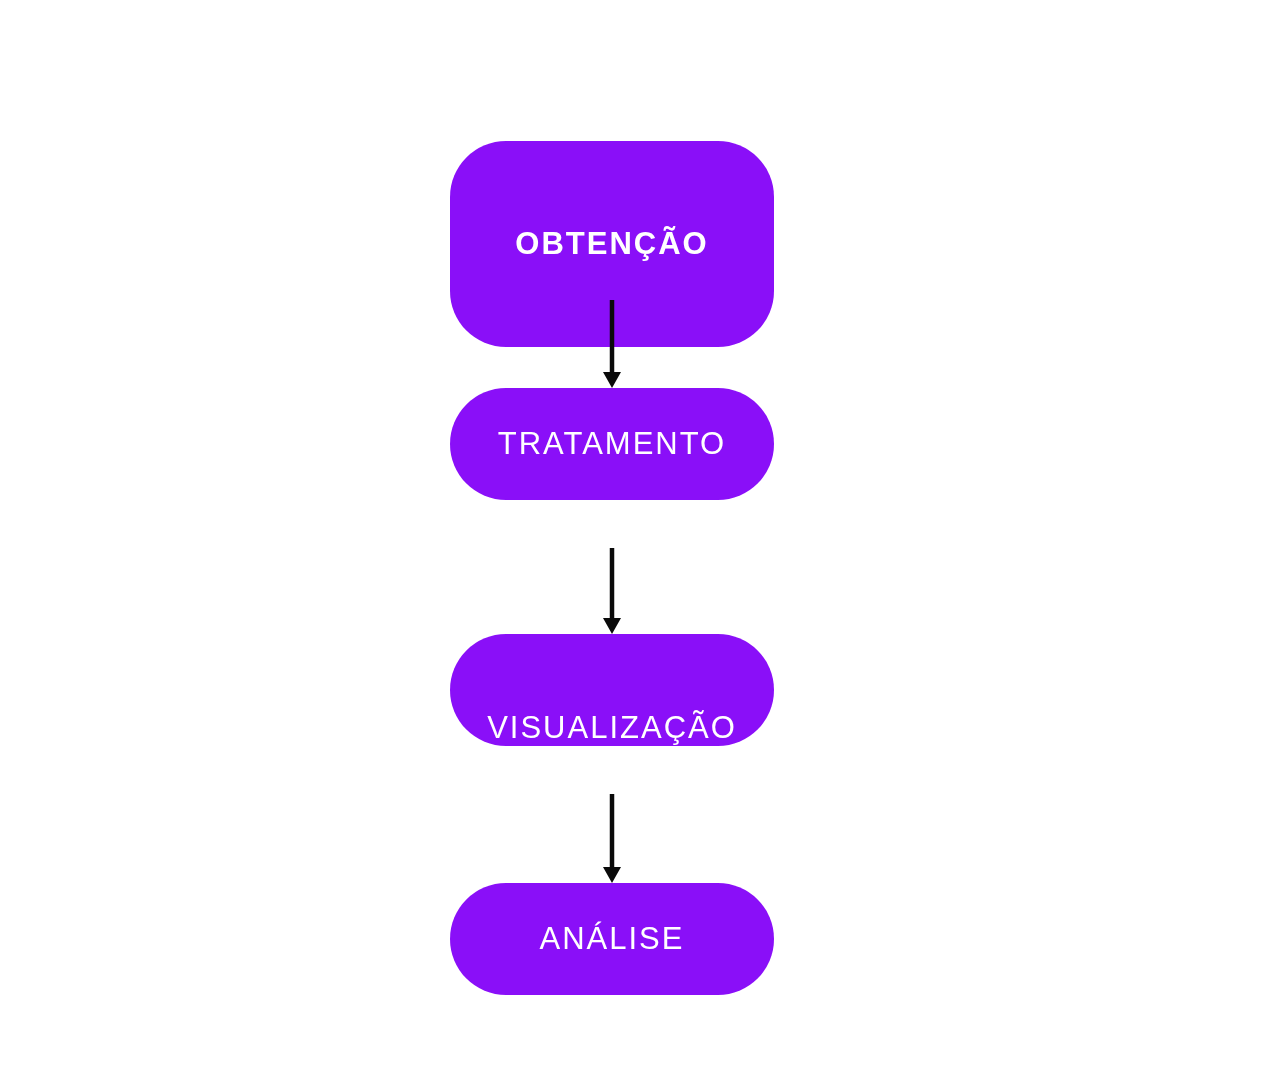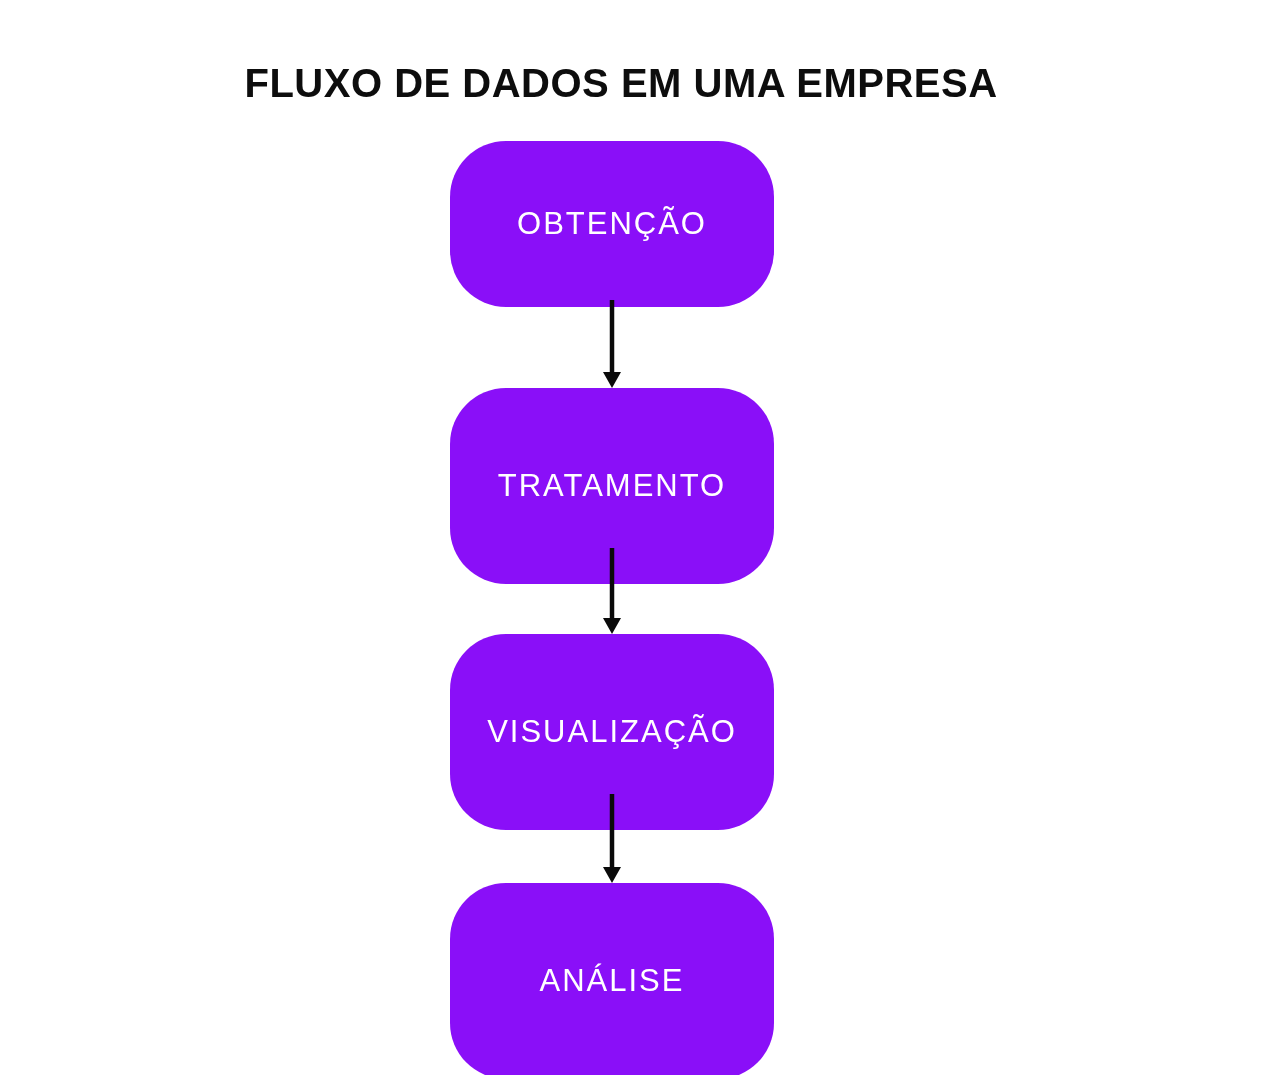--- a/index.html
+++ b/index.html
@@ -23,50 +23,49 @@
     white-space: nowrap;
     font-size: 40px;
     font-weight: 800;
     letter-spacing: 0.5px;
     color: #0d0d0d;
   }
   .flow-node {
     position: absolute;
     left: 450px;
     width: 324px;
-    height: 196px;
+    height: 112px;
     border-radius: 56px;
     display: flex;
     align-items: center;
     justify-content: center;
     color: #ffffff;
     font-size: 31px;
     font-weight: 400;
     letter-spacing: 2px;
   }
-  .node-1 { top: 141px; height: 166px; }
+  .node-1 { top: 141px; height: 206px; font-weight: bold; }
   .node-2 { top: 388px; }
   .node-3 { top: 634px; }
   .node-4 { top: 883px; }
   .flow-arrow {
     position: absolute;
     left: 600px;
     width: 24px;
   }
   .arrow-1 { top: 300px; height: 88px; }
   .arrow-2 { top: 548px; height: 86px; }
   .arrow-3 { top: 794px; height: 89px; }
   .flow-arrow svg { display: block; width: 100%; height: 100%; }
 </style>
 </head>
 <body>
 
 <div class="canvas">
 
-  <h1 class="diagram-title" style="color: rgb(13, 13, 13);">FLUXO DE DADOS EM UMA EMPRESA</h1>
 
   <div class="flow-node node-1" style="background: rgb(138, 15, 248); color: rgb(255, 255, 255);">
     <span>OBTENÇÃO</span>
   </div>
 
   <div class="flow-arrow arrow-1">
     <svg viewBox="0 0 24 88" preserveAspectRatio="none" aria-hidden="true">
       <line x1="12" y1="0" x2="12" y2="74" stroke="#0a0a0a" stroke-width="4.5"></line>
       <polygon points="3,72 21,72 12,88" fill="#0a0a0a"></polygon>
     </svg>
@@ -76,21 +75,21 @@
     <span>TRATAMENTO</span>
   </div>
 
   <div class="flow-arrow arrow-2">
     <svg viewBox="0 0 24 86" preserveAspectRatio="none" aria-hidden="true">
       <line x1="12" y1="0" x2="12" y2="72" stroke="#0a0a0a" stroke-width="4.5"></line>
       <polygon points="3,70 21,70 12,86" fill="#0a0a0a"></polygon>
     </svg>
   </div>
 
-  <div class="flow-node node-3" style="background: rgb(138, 15, 248); color: rgb(255, 255, 255);">
+  <div class="flow-node node-3" style="background: rgb(138, 15, 248); color: rgb(255, 255, 255); align-items: flex-end;">
     <span>VISUALIZAÇÃO</span>
   </div>
 
   <div class="flow-arrow arrow-3">
     <svg viewBox="0 0 24 89" preserveAspectRatio="none" aria-hidden="true">
       <line x1="12" y1="0" x2="12" y2="75" stroke="#0a0a0a" stroke-width="4.5"></line>
       <polygon points="3,73 21,73 12,89" fill="#0a0a0a"></polygon>
     </svg>
   </div>
 

